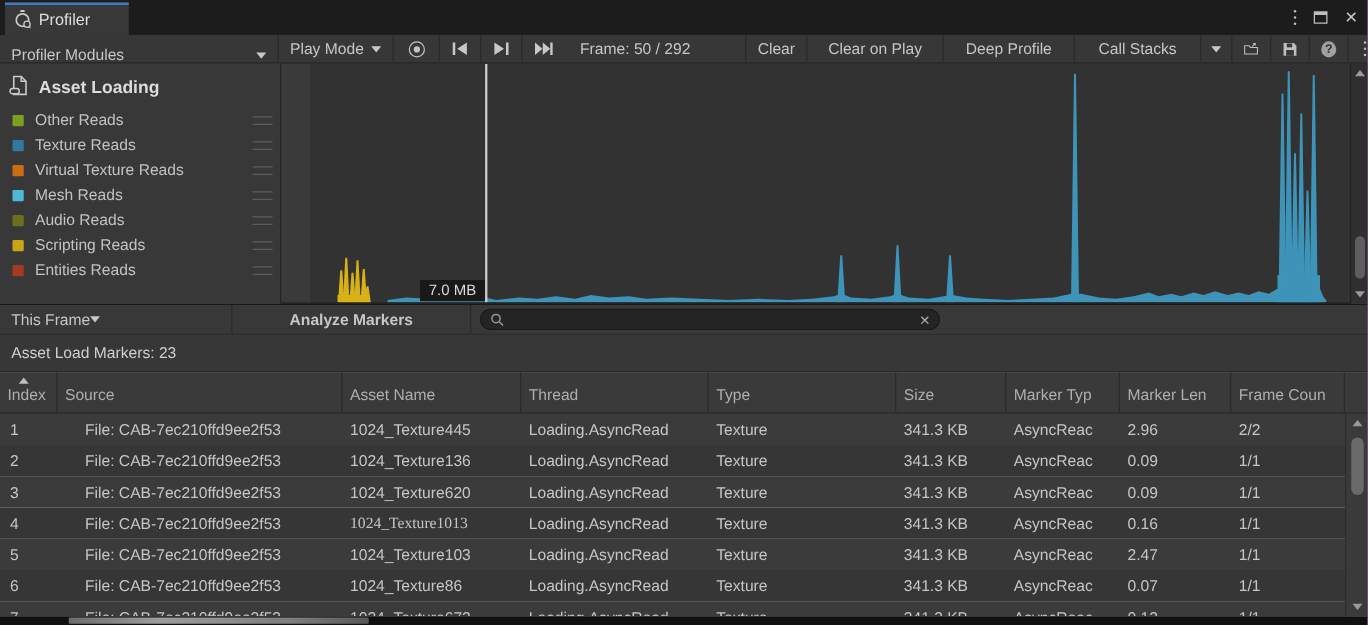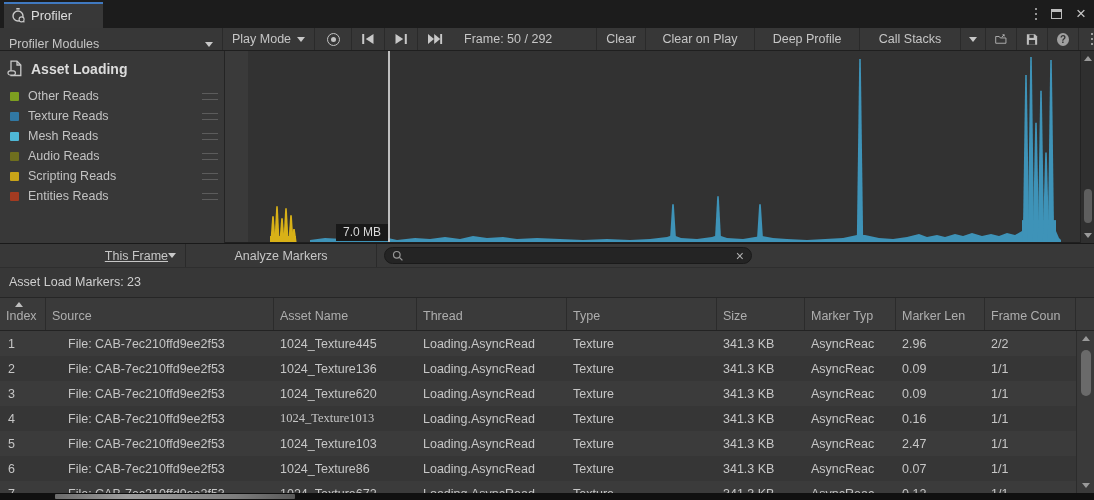--- a/index.html
+++ b/index.html
@@ -47,22 +47,22 @@
   .chart svg{position:absolute;inset:0;width:100%;height:100%;}
   .chart-tooltip{position:absolute;bottom:1px;background:#191919;color:#dadada;padding:1px 7px 2px;font-size:12px;}
   .vscroll{width:14px;flex:none;background:#2f2f2f;border-left:1px solid #232323;position:relative;}
   .arr{width:0;height:0;border-left:4px solid transparent;border-right:4px solid transparent;position:absolute;left:2.5px;cursor:pointer;}
   .arr.up{border-bottom:5px solid #9a9a9a;top:5px;}
   .arr.down{border-top:5px solid #9a9a9a;bottom:5px;}
   .vthumb{position:absolute;left:2.5px;width:8px;height:34px;top:138px;background:#5e5e5e;border-radius:4px;cursor:grab;}
   
   .subtoolbar{height:25px;background:#383838;border-top:1px solid #191919;border-bottom:1px solid #2e2e2e;
               display:flex;align-items:stretch;}
-  .framesel{width:185px;justify-content:flex-end;text-decoration:underline;}
-  .analyze{width:190px;justify-content:center;}
+  .framesel{width:185px;justify-content:flex-start;}
+  .analyze{width:190px;justify-content:center;font-weight:bold;}
   .searchbox{margin:3px 0 3px 7px;width:368px;background:#242424;border:1px solid #1a1a1a;border-radius:9px;
              display:flex;align-items:center;padding:0 7px;gap:5px;}
   .searchbox input{flex:1;background:transparent;border:none;outline:none;color:#cccccc;font:inherit;padding:0;}
   .clear-x{color:#b0b0b0;font-size:14px;line-height:12px;cursor:pointer;}
   
   .statusrow{height:30px;line-height:29px;background:#373737;padding-left:9px;color:#cfcfcf;border-bottom:1px solid #262626;}
   
   .thead{height:33px;background:#3a3a3a;border-bottom:1px solid #232323;display:flex;position:relative;}
   .th{position:relative;border-right:1px solid #2b2b2b;color:#aeaeae;overflow:hidden;white-space:nowrap;
       display:flex;align-items:flex-end;padding:0 4px 7px 6px;cursor:pointer;}
@@ -208,20 +208,25 @@
       </div>
       <div class="legend" id="legend">
           <div class="legend-item">
             <span class="legend-chip" style="background: rgb(125, 159, 32);"></span>
             <span class="legend-label">Other Reads</span>
             <span class="legend-handle"></span>
           </div>
           <div class="legend-item">
             <span class="legend-chip" style="background: rgb(49, 120, 163);"></span>
             <span class="legend-label">Texture Reads</span>
+            <span class="legend-handle"></span>
+          </div>
+          <div class="legend-item">
+            <span class="legend-chip" style="background: rgb(204, 107, 16);"></span>
+            <span class="legend-label">Virtual Texture Reads</span>
             <span class="legend-handle"></span>
           </div>
           <div class="legend-item">
             <span class="legend-chip" style="background: rgb(79, 184, 214);"></span>
             <span class="legend-label">Mesh Reads</span>
             <span class="legend-handle"></span>
           </div>
           <div class="legend-item">
             <span class="legend-chip" style="background: rgb(110, 110, 30);"></span>
             <span class="legend-label">Audio Reads</span>

